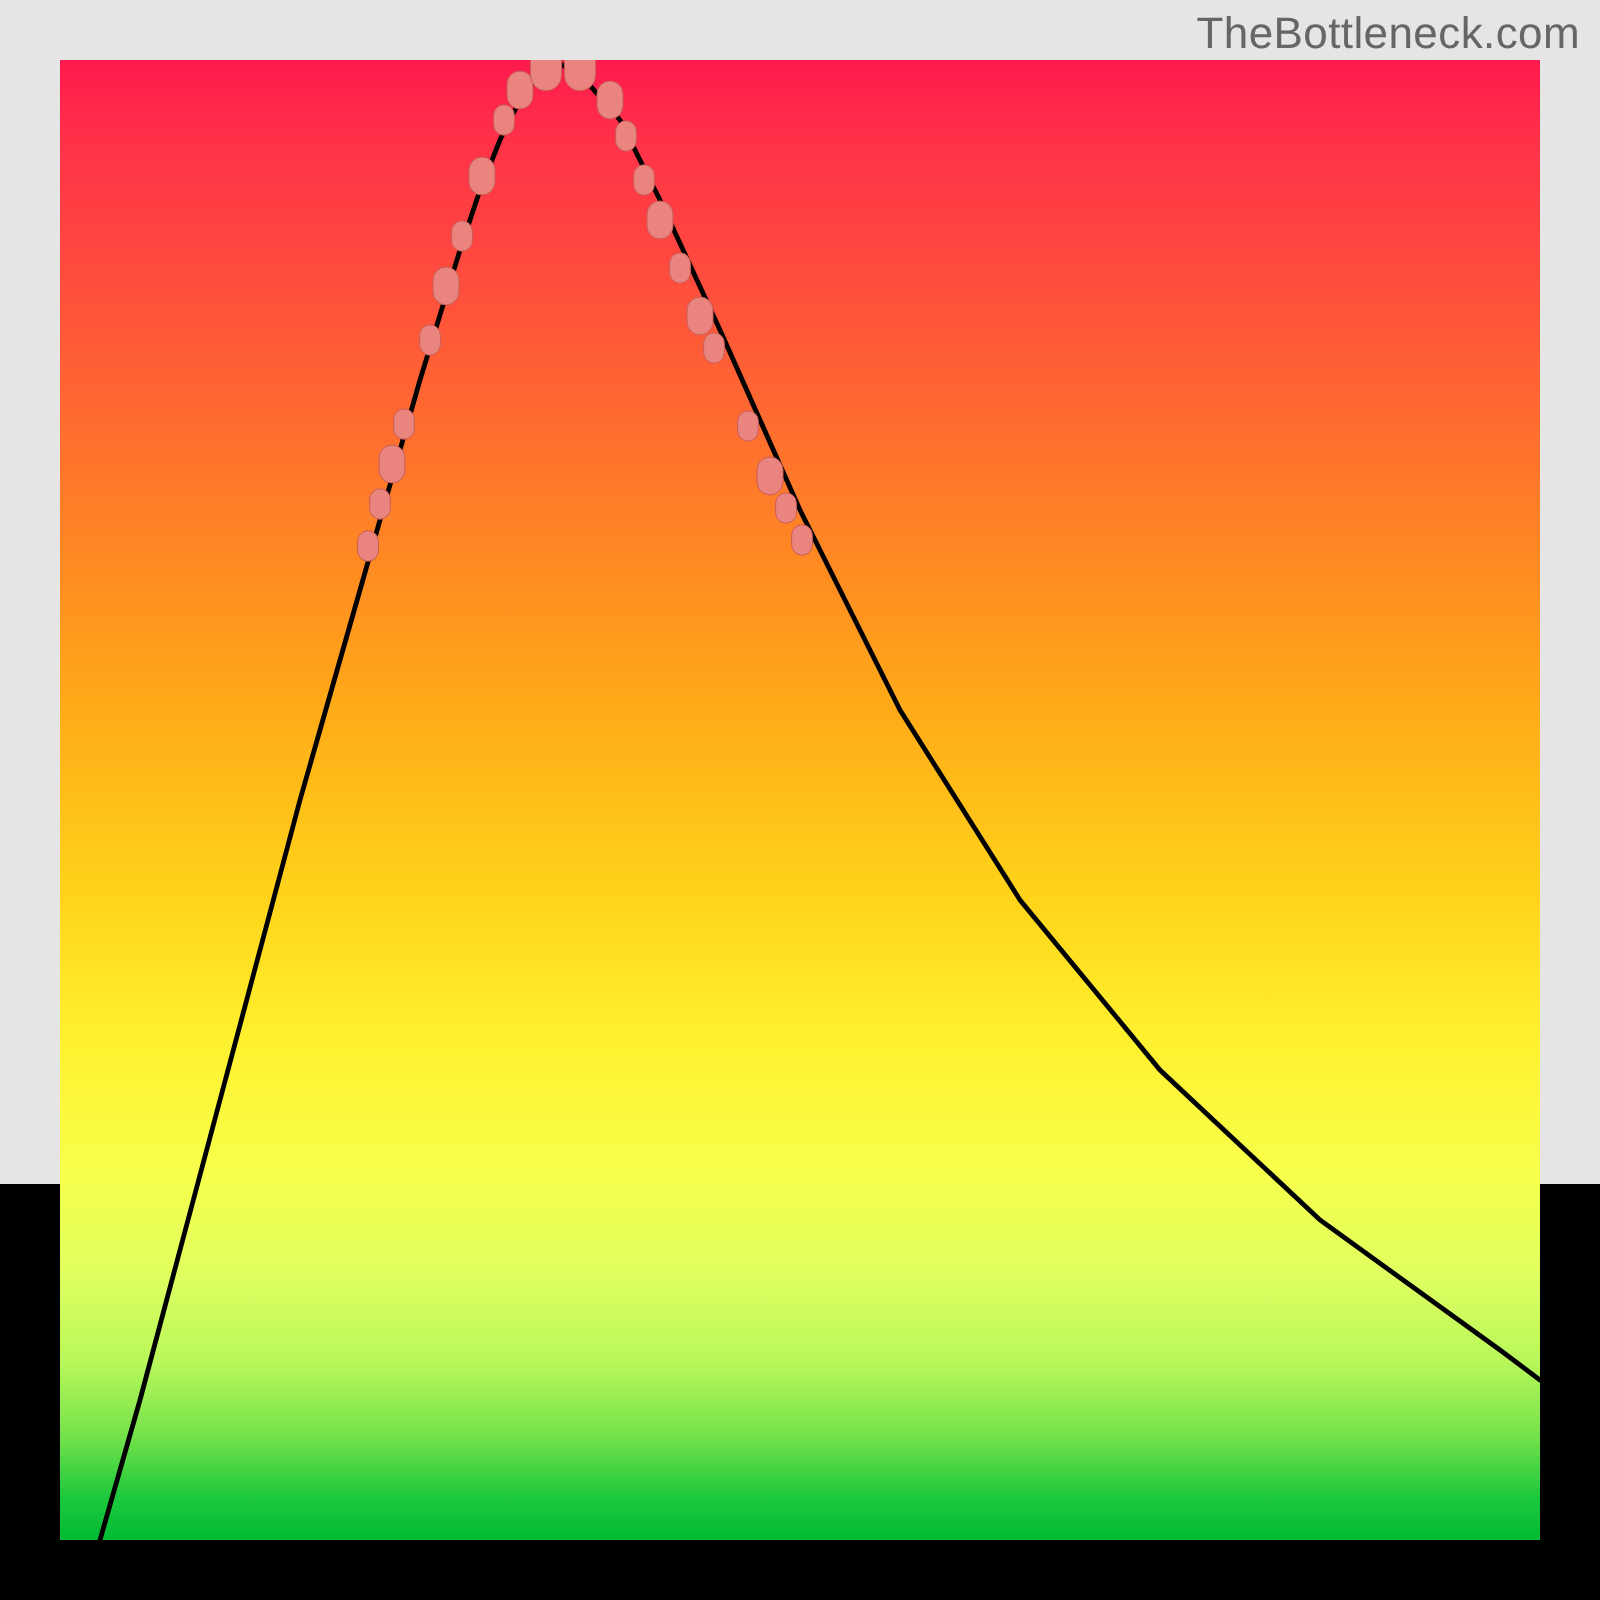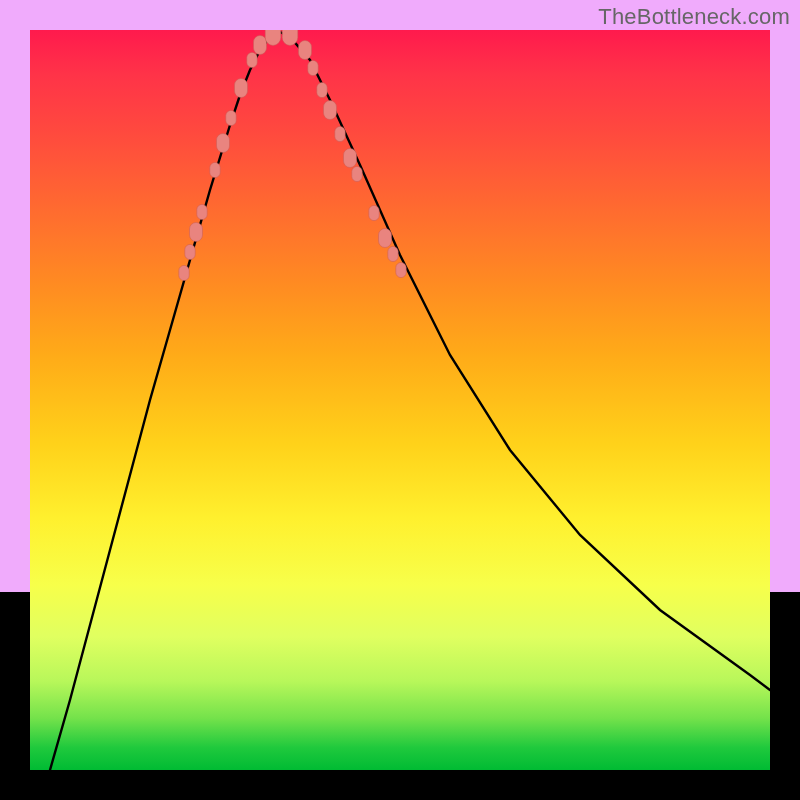--- a/index.html
+++ b/index.html
@@ -10,21 +10,21 @@
     background: #000;
     overflow: hidden;
     font-family: Arial, Helvetica, sans-serif;
   }
   .frame {
     position: absolute;
     top: 0;
     left: 0;
     width: 800px;
     height: 592px;
-    background: #f0abfc;
+    background: #e5e5e5;
   }
   .plot-area {
     position: absolute;
     top: 30px;
     left: 30px;
     width: 740px;
     height: 740px;
     
     background: linear-gradient(
       to bottom,

